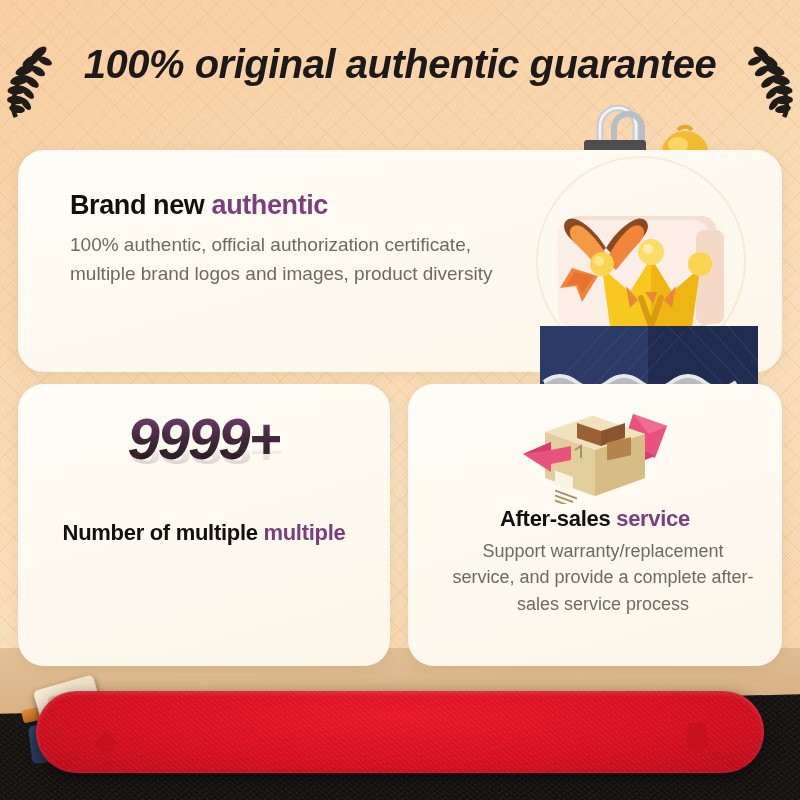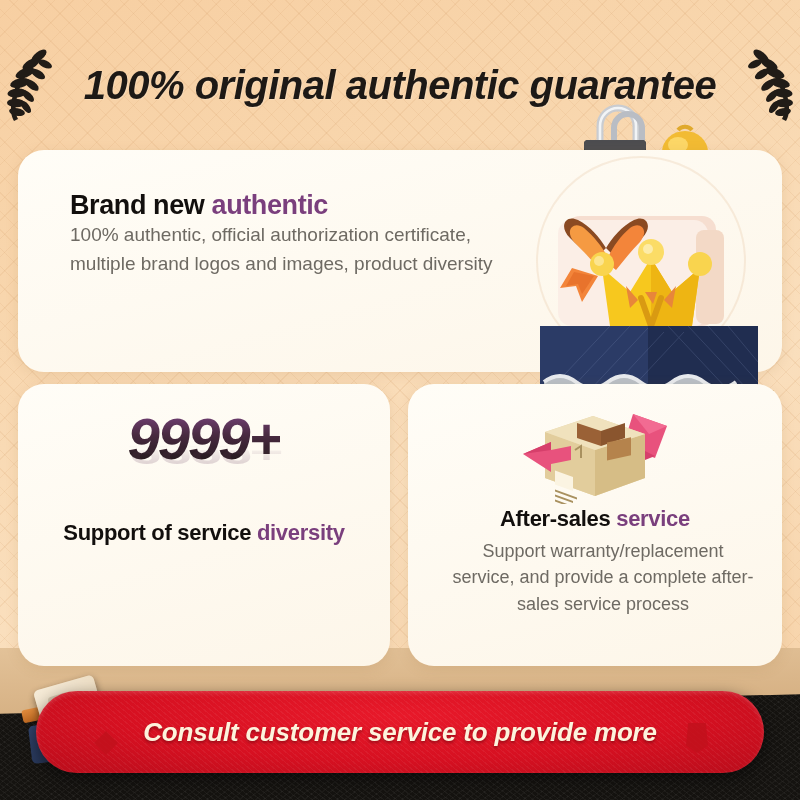--- a/index.html
+++ b/index.html
@@ -89,21 +89,20 @@
     transform: rotate(-7deg);
   }
 
   
   .header {
     position: absolute;
     left: 0; right: 0;
     top: 42px;
     height: 86px;
     display: flex;
-    align-items: center;
     justify-content: center;
     gap: 32px;
   }
   .laurel { flex: 0 0 auto; }
   .header-title {
     font-size: 40px;
     font-weight: 700;
     font-style: italic;
     letter-spacing: -0.5px;
     color: #1d1916;
@@ -151,20 +150,21 @@
   .top-copy {
     position: absolute;
     left: 52px; top: 40px;
     width: 430px;
   }
   .heading {
     font-size: 27px;
     font-weight: 700;
     letter-spacing: -0.4px;
     color: #120f0d;
+    margin-bottom: 10px;
   }
   .heading .accent { color: #7a3f7d; }
 
   .body-copy {
     font-size: 19px;
     line-height: 1.52;
     color: #6e6a63;
   }
 
   
@@ -424,21 +424,21 @@
     </svg>
   </div>
 
   <div class="card card-left">
     <div class="bignum-wrap">
       <span class="bignum">9999+</span>
       <span class="bignum-mirror">9999+</span>
     </div>
 
     <div class="sub-heading lc-sub">
-      <span>Support of service </span><span class="accent">diversity</span>
+      <span>Number of multiple </span><span class="accent">multiple</span>
     </div>
 
   </div>
 
   <div class="card card-right">
     <svg class="parcel" viewBox="0 0 160 106">
 
       <path d="M118 16 L152 28 L140 60 L108 48 Z" fill="#e8527d"></path>
       <path d="M118 16 L152 28 L134 36 Z" fill="#f26b92"></path>
       <path d="M104 40 L140 58 L120 66 Z" fill="#d63f6b"></path>
@@ -467,16 +467,16 @@
     </div>
 
     <div class="center-copy rc-body">Support warranty/replacement service, and provide a complete after-sales service process</div>
   </div>
 
   <div class="cta">
     <div class="cta-noise"></div>
     <div class="cta-gem gem-left"></div>
     <div class="cta-gem gem-right"></div>
     <div class="cta-text">
-      <span>Consult customer service to provide more</span><br>
+      <br>
     </div>
   </div>
 </div>
 
 </body></html>

